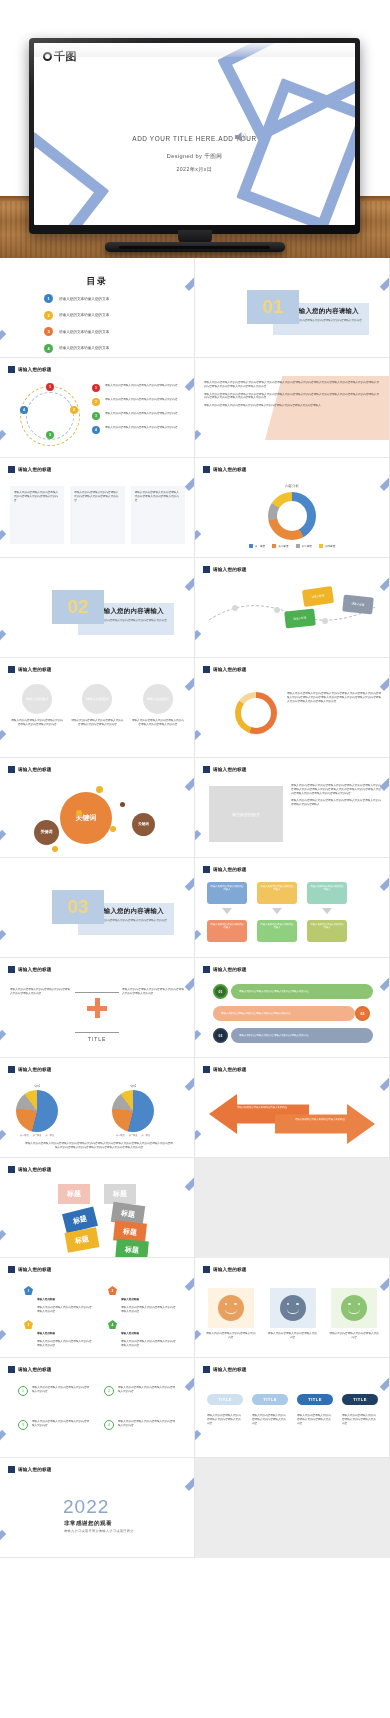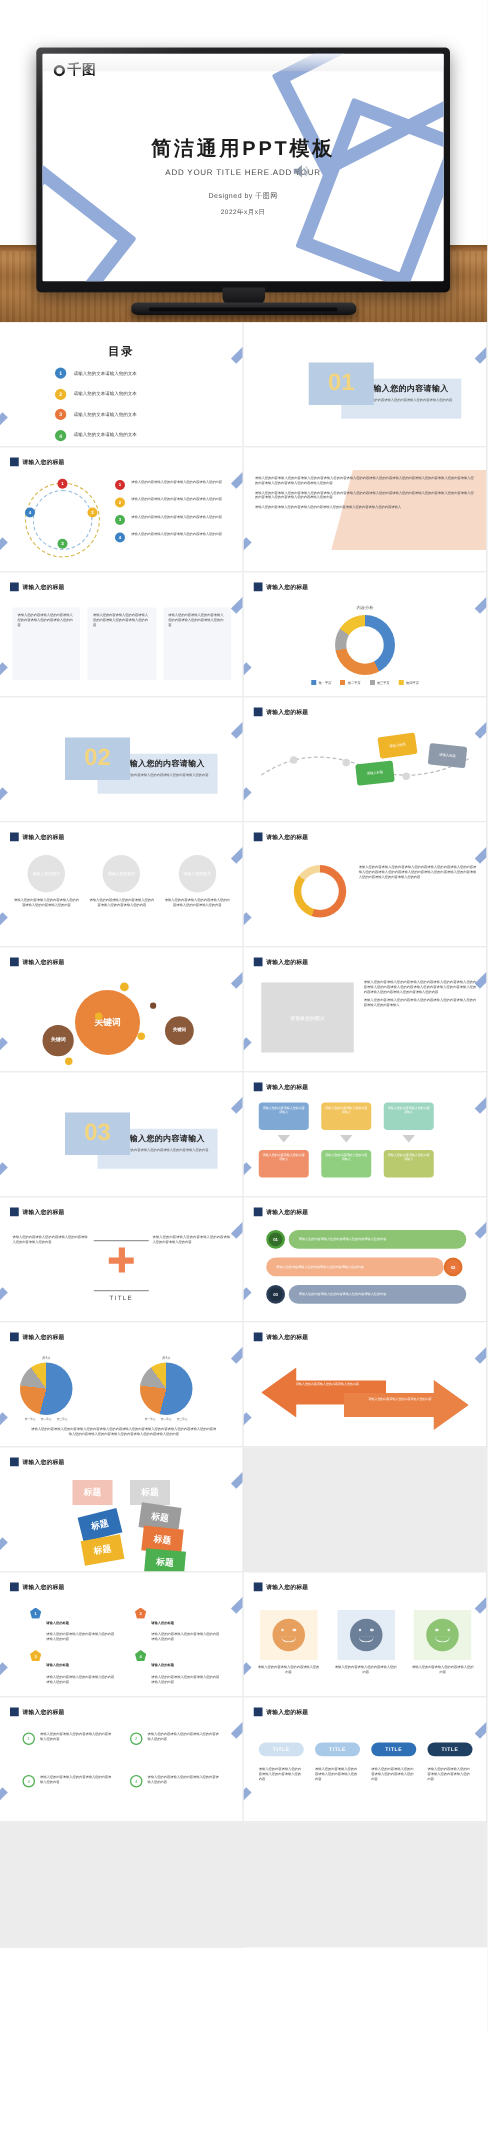--- a/index.html
+++ b/index.html
@@ -277,21 +277,20 @@
           <div class="tv-gloss"></div>
           <div class="hrb hr1"></div>
           <div class="hrb hr2"></div>
           <div class="hrb hr3"></div>
 
           <div class="hero-logo">
             <span class="ring"></span>
             <span class="lg-txt">千图</span>
           </div>
 
-          <div class="hero-title">简洁通用PPT模板</div>
           <div class="hero-sub">ADD YOUR TITLE HERE.ADD YOUR</div>
           <svg class="spk" width="13" height="12" viewBox="0 0 13 12">
             <path d="M1 4h3l3.5-3v10L4 8H1z" fill="#7e8a9c"></path>
             <path d="M9 3.5a4 4 0 010 5" stroke="#9aa6b6" stroke-width="1" fill="none"></path>
             <path d="M10.6 2a6 6 0 010 8" stroke="#b6c0cd" stroke-width="1" fill="none"></path>
           </svg>
           <div class="hero-by">Designed by 千图网</div>
           <div class="hero-date">2022年x月x日</div>
         </div>
       </div>
@@ -787,17 +786,28 @@
           <div class="t3" style="width:36px">请输入您的内容请输入您的内容请输入您的内容请输入您的内容</div>
           <div class="t3" style="width:36px">请输入您的内容请输入您的内容请输入您的内容请输入您的内容</div>
           <div class="t3" style="width:36px">请输入您的内容请输入您的内容请输入您的内容请输入您的内容</div>
           <div class="t3" style="width:36px">请输入您的内容请输入您的内容请输入您的内容请输入您的内容</div>
         </div>
         <div class="chev chev-bl"></div>
       </div>
     </div>
 
     <div class="row">
+      <div class="slide">
+        <div class="chev chev-tr"></div>
+        <div class="sh">
+          <span class="sh-sq"></span>
+          <span class="sh-tx">请输入您的标题</span>
+        </div>
+        <div class="end-year">2022</div>
+        <div class="end-h">非常感谢您的观看</div>
+        <div class="end-p">请输入公司或项目简介请输入公司或项目简介</div>
+        <div class="chev chev-bl"></div>
+      </div>
       <div class="slide blank"></div>
     </div>
 
   </div>
 </div>
 
 </body></html>

